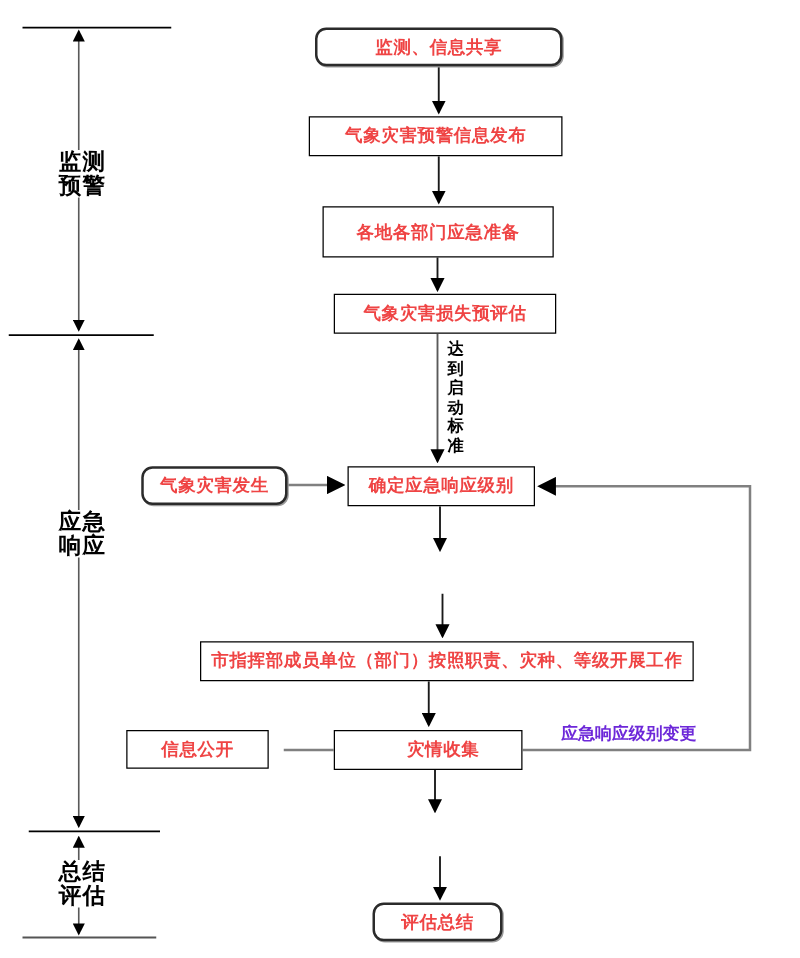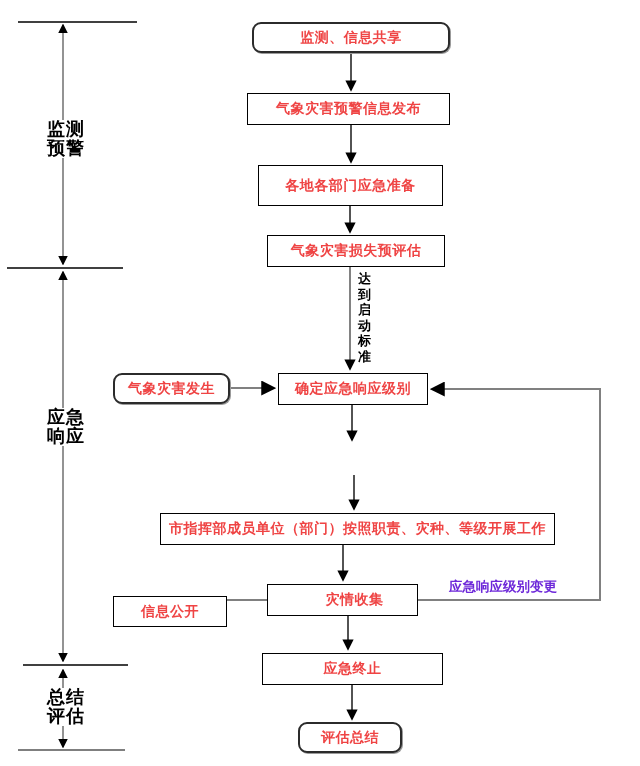--- a/index.html
+++ b/index.html
@@ -125,25 +125,24 @@
 
   <div class="box rounded" style="left:113px; top:373px; width:117px; height:31px;">气象灾害发生</div>
 
   <div class="box" style="left:267px; top:235px; width:178px; height:32px;">气象灾害损失预评估</div>
 
   <div class="box" style="left:278px; top:373px; width:150px; height:32px;">确定应急响应级别</div>
 
 
   <div class="box" style="left:160px; top:513px; width:395px; height:32px;">市指挥部成员单位（部门）按照职责、灾种、等级开展工作</div>
 
-  <div class="box" style="left:113px; top:584px; width:114px; height:31px;margin-top:12px;">信息公开</div>
+  <div class="box" style="left:101px; top:584px; width:114px; height:31px;">信息公开</div>
 
   <div class="box" style="left:267px; top:584px; width:151px; height:32px;padding-left:24px;">灾情收集</div>
 
-  <div class="box" style="left:262px; top:653px; width:181px; height:32px;">应急终止</div>
 
   <div class="box rounded" style="left:298px; top:722px; width:104px; height:31px;">评估总结</div>
 
   <div class="vlabel">达到启动标准</div>
 
   <div class="float-label">应急响应级别变更</div>
 
 </div>
 
 </body></html>

